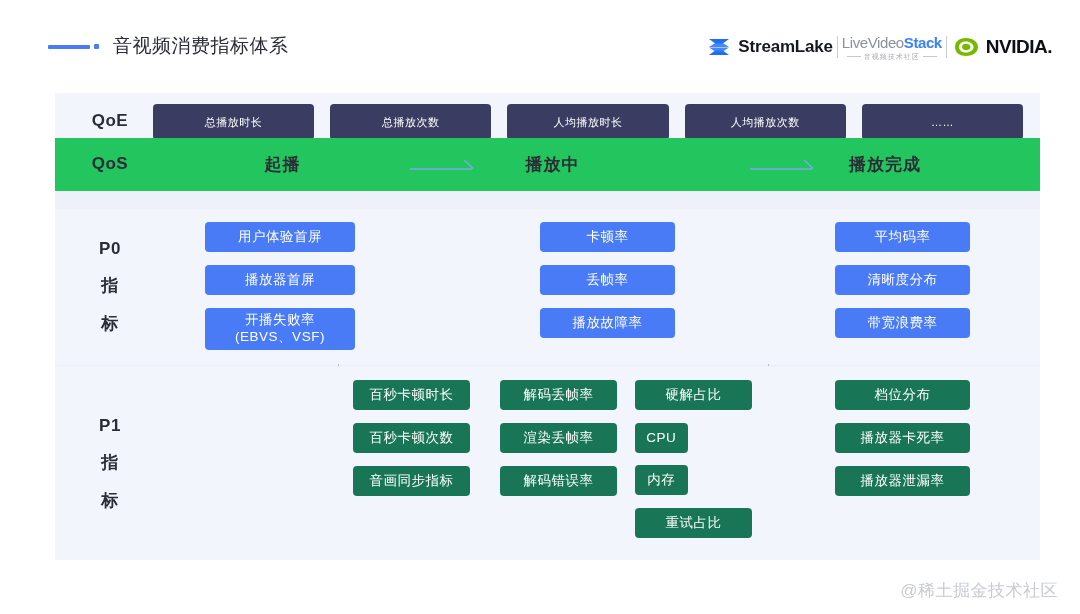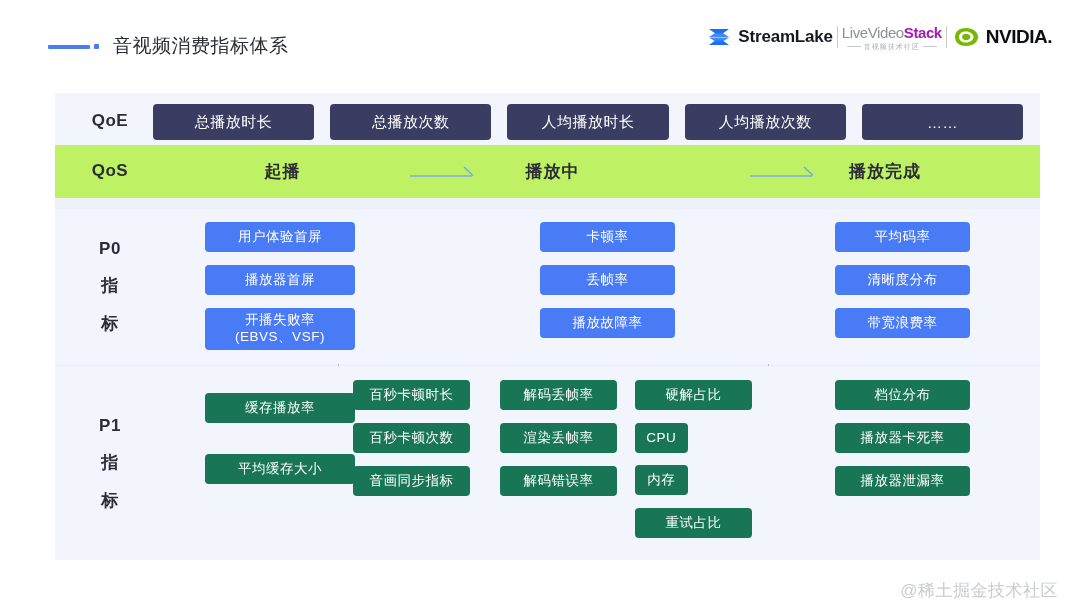--- a/index.html
+++ b/index.html
@@ -44,21 +44,21 @@
     position: absolute;
     left: 113px; top: 33px;
     font-size: 19px;
     font-weight: normal;
     letter-spacing: 0.5px;
     color: #2b2d36;
   }
 
   .logos {
     position: absolute;
-    right: 28px; top: 20px;
+    right: 28px; top: 30px;
     display: flex;
     align-items: center;
     gap: 4px;
     height: 34px;
   }
   .logo-block { display: flex; align-items: center; }
   .logo-sep {
     width: 1px; height: 22px;
     background: #c9ccd4;
   }
@@ -74,21 +74,21 @@
     flex-direction: column;
     align-items: center;
     line-height: 1;
   }
   .lvs-top {
     font-size: 15px;
     color: #8c9099;
     letter-spacing: -0.4px;
     white-space: nowrap;
   }
-  .lvs-top b { color: #a21caf; font-weight: bold; }
+  .lvs-top b { color: #3b82f6; font-weight: bold; }
   .lvs-sub {
     margin-top: 3px;
     font-size: 7px;
     color: #a8acb4;
     letter-spacing: 1px;
     white-space: nowrap;
     display: flex;
     align-items: center;
     gap: 3px;
   }
@@ -105,21 +105,21 @@
   .panel {
     position: absolute;
     left: 55px; top: 93px;
     width: 985px;
     height: 467px;
     background: #eef1fa;
   }
 
   .row { position: absolute; left: 0; width: 985px; }
   .row-qoe { top: 0;   height: 57px;  background: #f2f5fc; }
-  .row-qos { top: 52px; height: 53px; background: #bef264; }
+  .row-qos { top: 45px; height: 53px; background: #22c55e; }
   .row-p0  { top: 116px; height: 155px; background: #f2f5fc; }
   .row-p1  { top: 274px; height: 193px; background: #f2f5fc; }
 
   .row-label {
     position: absolute;
     left: 0; top: 0;
     width: 110px; height: 100%;
     display: flex;
     flex-direction: column;
     align-items: center;
@@ -147,21 +147,21 @@
     left: 98px; top: 11px;
     width: 870px; height: 36px;
     display: flex;
     gap: 16px;
   }
   .box-dark {
     flex: 1;
     background: #3a3d61;
     border-radius: 4px;
     color: #ffffff;
-    font-size: 15px;
+    font-size: 11px;
     display: flex;
     align-items: center;
     justify-content: center;
     letter-spacing: 0.5px;
   }
 
   
   .qos-stage {
     position: absolute;
     top: 0; height: 53px;
@@ -349,24 +349,20 @@
     </div>
   </div>
 
   <div class="row row-p1">
     <div class="row-label stack">
       <span>P1</span>
       <span>指</span>
       <span>标</span>
     </div>
 
-    <div class="col p1-c1 stack-p1 gap-wide">
-      <div class="box box-green w150">缓存播放率</div>
-      <div class="box box-green w150">平均缓存大小</div>
-    </div>
 
     <div class="col p1-c2 stack-p1">
       <div class="box box-green w117">百秒卡顿时长</div>
       <div class="box box-green w117">百秒卡顿次数</div>
       <div class="box box-green w117">音画同步指标</div>
     </div>
 
     <div class="col p1-c3 stack-p1">
       <div class="box box-green w117">解码丢帧率</div>
       <div class="box box-green w117">渲染丢帧率</div>

